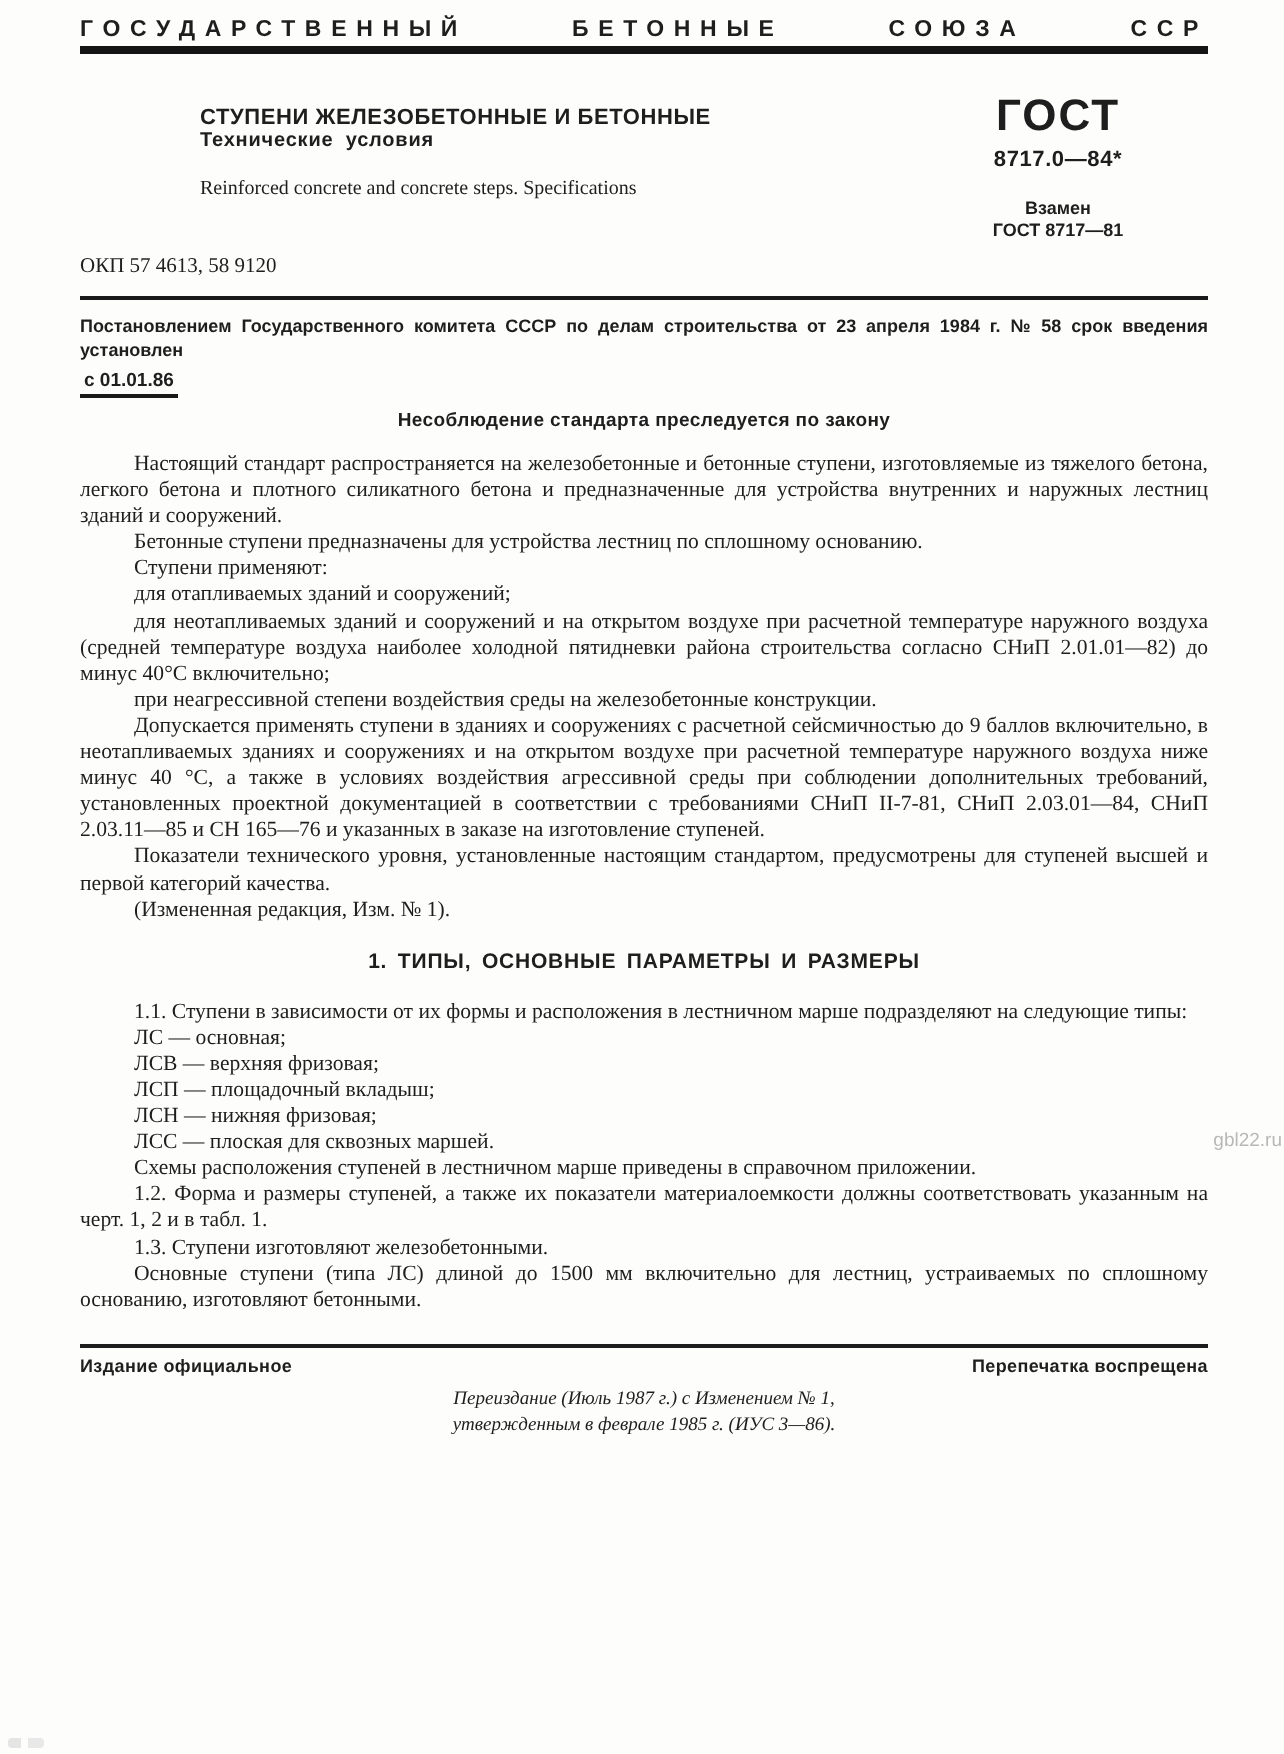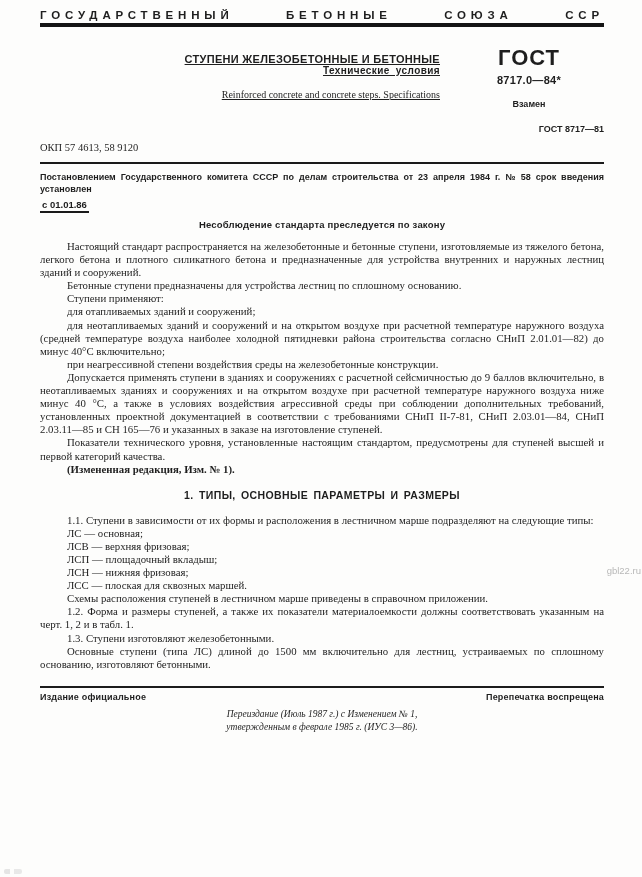--- a/index.html
+++ b/index.html
@@ -17,42 +17,42 @@
   .sans{font-family:"Liberation Sans", sans-serif;}
   
   .udk-row{display:flex;justify-content:space-between;align-items:flex-end;
     margin-top:36px;font-size:8.5px;font-weight:bold;letter-spacing:.3px;}
   .union-row{display:flex;justify-content:space-between;margin-top:9px;
     font-size:11.5px;font-weight:bold;white-space:nowrap;gap:32px;}
   .union-row span{letter-spacing:.42em;}
   .rule-thick{height:4px;background:#141414;margin-top:2px;}
   
   .title-grid{display:flex;margin-top:20px;}
-  .title-left{flex:1 1 auto;text-align:right;padding:0 14px 0 60px;text-decoration:underline;}
+  .title-left{flex:1 1 auto;text-align:left;padding:0 14px 0 60px;}
   .doc-title{font-size:11px;font-weight:bold;letter-spacing:.3px;margin-top:6px;}
   .doc-subtitle{font-size:10px;font-weight:bold;letter-spacing:.4px;word-spacing:3px;}
   .doc-subtitle-en{font-size:10px;margin-top:13px;}
   .title-right{flex:0 0 150px;text-align:center;}
   .gost-label{font-size:22px;font-weight:bold;letter-spacing:1px;line-height:1;}
   .gost-number{font-size:11px;font-weight:bold;margin-top:5px;letter-spacing:.3px;}
   .vzamen{font-size:9px;font-weight:bold;margin-top:13px;}
-  .vzamen2{font-size:9px;font-weight:bold;margin-top:15px;text-align:right;}
+  .vzamen2{font-size:9px;font-weight:bold;margin-top:1px;}
   .okp{font-size:10.5px;margin-top:8px;}
   .rule-mid{height:2px;background:#1a1a1a;margin-top:9px;}
   
   .preamble{font-size:9px;font-weight:bold;line-height:12px;margin-top:7px;
     text-align:justify;word-spacing:2px;}
   .effective{text-align:left;font-size:9.5px;font-weight:bold;margin-top:4px;}
   .effective span{border-bottom:2px solid #1a1a1a;padding:0 2px 1px 2px;}
   .law{text-align:center;font-size:9.5px;font-weight:bold;margin-top:9px;letter-spacing:.2px;}
   
   .body{font-size:10.8px;line-height:13.1px;margin-top:10px;text-align:justify;}
   .body p{margin:0;}
   .body p.ind{text-indent:27px;}
-  .body p.bold{font-weight:bold;}
+  .body p.bold{font-weight:normal;}
   .section-heading{font-size:10.5px;font-weight:bold;text-align:center;
     margin-top:13px;letter-spacing:.4px;word-spacing:2px;}
   .body2{margin-top:13px;}
   
   .footer-rule{height:2px;background:#1c1c1c;margin-top:15px;}
   .footer-row{display:flex;justify-content:space-between;font-size:9px;
     font-weight:bold;margin-top:4px;letter-spacing:.2px;}
   .reissue{text-align:center;font-style:italic;font-size:9.5px;line-height:13px;margin-top:6px;}
   
   .watermark{position:absolute;right:1px;top:565px;font-size:9.5px;

